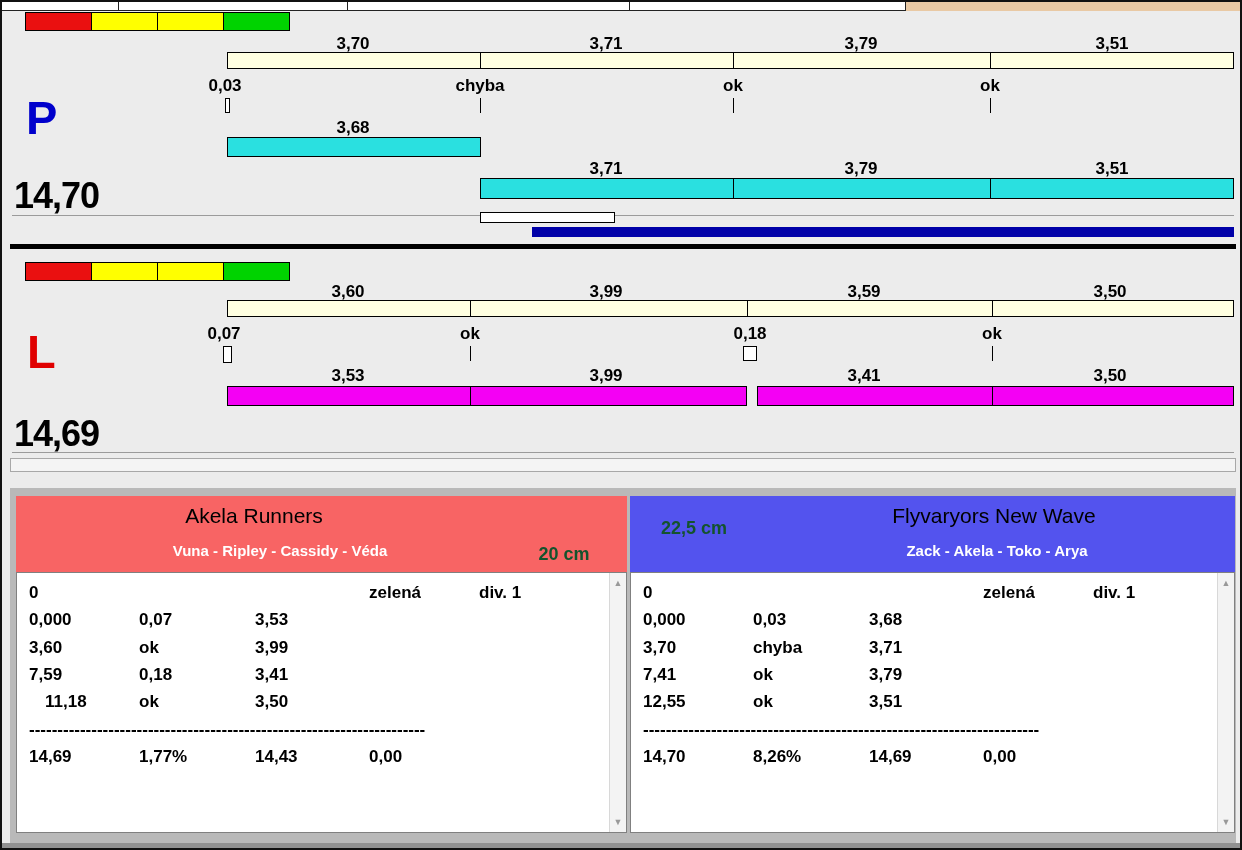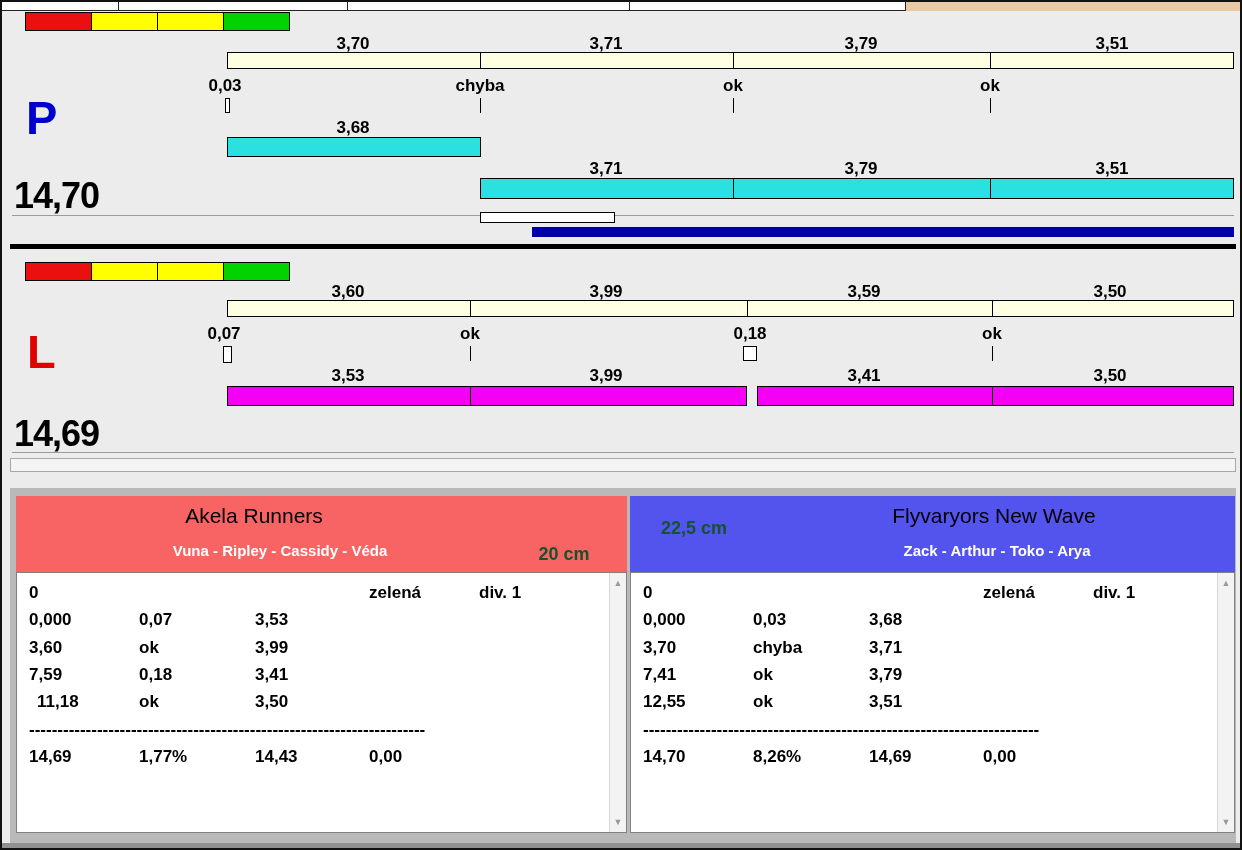--- a/index.html
+++ b/index.html
@@ -164,42 +164,42 @@
     <div class="bottombg"></div>
 
     <div class="hdr redh" style="left:14px;width:611px;"></div>
     <div class="hdr blueh" style="left:628px;width:605px;"></div>
 
     <span class="hdr-title" style="left:252px;top:502px;">Akela Runners</span>
     <span class="hdr-sub" style="left:278px;top:540px;">Vuna - Ripley - Cassidy - Véda</span>
     <span class="hdr-ht" style="left:562px;top:542px;">20 cm</span>
 
     <span class="hdr-title" style="left:992px;top:502px;">Flyvaryors New Wave</span>
-    <span class="hdr-sub" style="left:995px;top:540px;">Zack - Arthur - Toko - Arya</span>
+    <span class="hdr-sub" style="left:995px;top:540px;">Zack - Akela - Toko - Arya</span>
     <span class="hdr-ht" style="left:692px;top:516px;">22,5 cm</span>
 
 
     <div class="body-panel" style="left:14px;width:611px;">
       <div class="scrollbar">
         <div class="sb-arrow sb-up">▲</div>
         <div class="sb-arrow sb-down">▼</div>
       </div>
     <span class="cell" style="left: 12px; top: 10px;">0</span>
         <span class="cell" style="left: 352px; top: 10px;">zelená</span>
         <span class="cell" style="left: 462px; top: 10px;">div. 1</span>
         <span class="cell" style="left: 12px; top: 37.3px;">0,000</span>
         <span class="cell" style="left: 122px; top: 37.3px;">0,07</span>
         <span class="cell" style="left: 238px; top: 37.3px;">3,53</span>
         <span class="cell" style="left: 12px; top: 64.6px;">3,60</span>
         <span class="cell" style="left: 122px; top: 64.6px;">ok</span>
         <span class="cell" style="left: 238px; top: 64.6px;">3,99</span>
         <span class="cell" style="left: 12px; top: 91.9px;">7,59</span>
         <span class="cell" style="left: 122px; top: 91.9px;">0,18</span>
         <span class="cell" style="left: 238px; top: 91.9px;">3,41</span>
-        <span class="cell" style="left: 20px; top: 119.2px; text-align: center;">11,18</span>
+        <span class="cell" style="left: 28px; top: 119.2px; text-align: center;">11,18</span>
         <span class="cell" style="left: 122px; top: 119.2px;">ok</span>
         <span class="cell" style="left: 238px; top: 119.2px;">3,50</span>
         <span class="cell" style="left: 12px; top: 146.5px;">----------------------------------------------------------------------</span>
         <span class="cell" style="left: 12px; top: 173.8px;">14,69</span>
         <span class="cell" style="left: 122px; top: 173.8px;">1,77%</span>
         <span class="cell" style="left: 238px; top: 173.8px;">14,43</span>
         <span class="cell" style="left: 352px; top: 173.8px;">0,00</span>
       </div>
 
     <div class="body-panel" style="left:628px;width:605px;">

